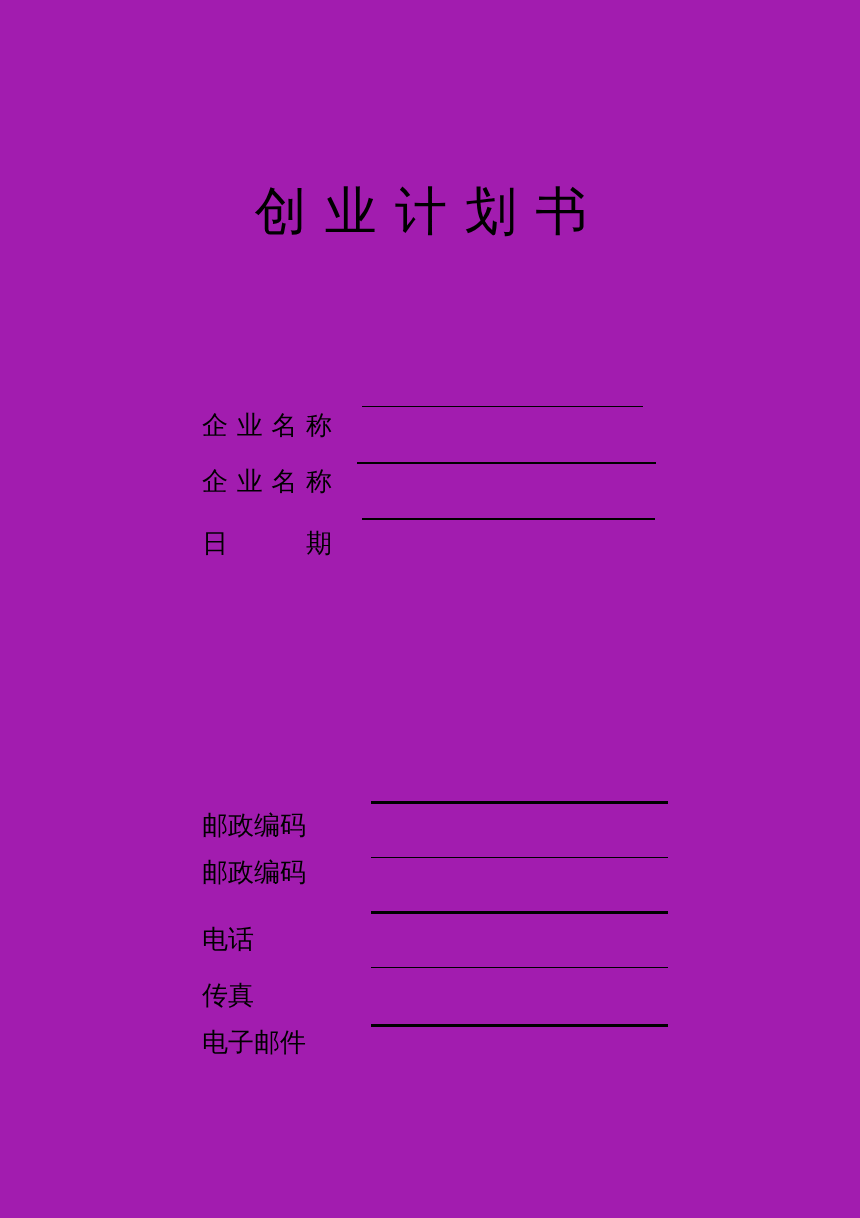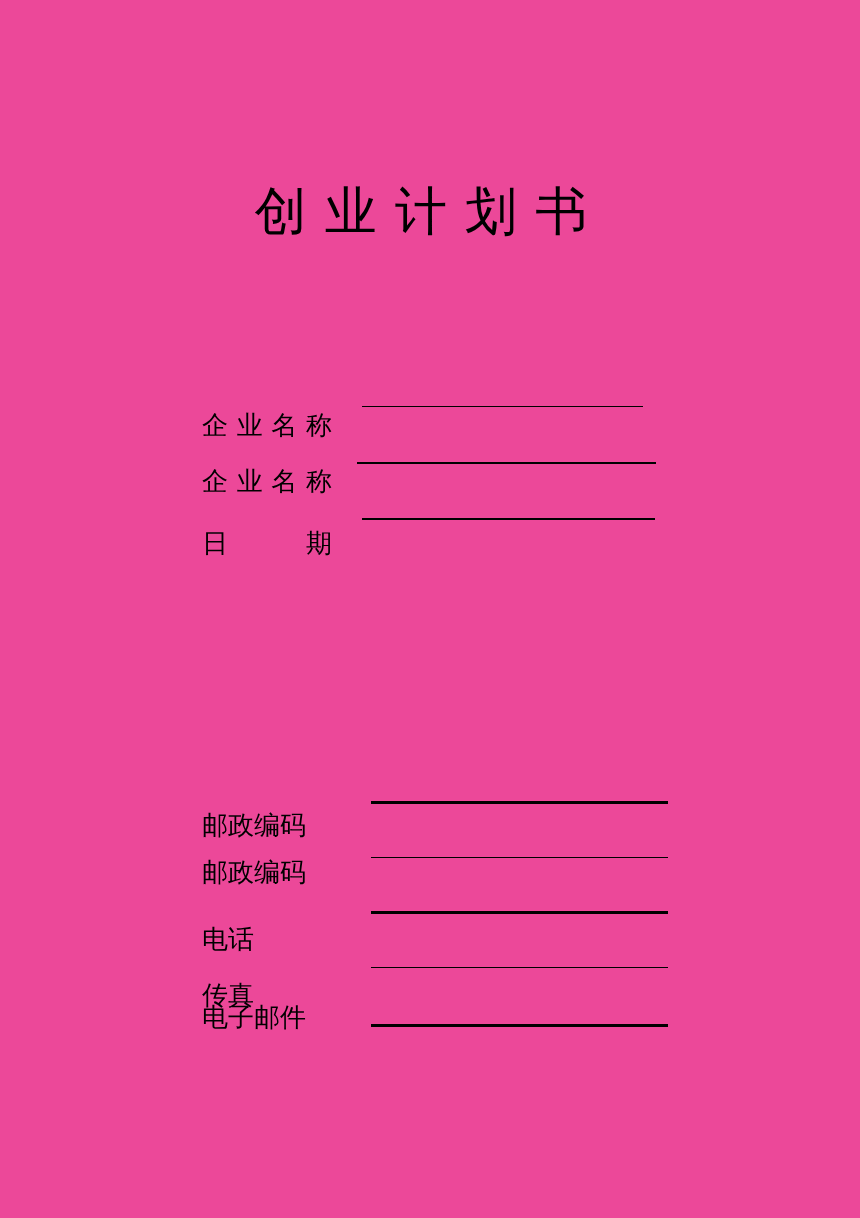--- a/index.html
+++ b/index.html
@@ -1,20 +1,20 @@
 <!DOCTYPE html>
 <html><head>
 <meta charset="utf-8">
 <style>
   html, body { margin: 0; padding: 0; background: #ffffff; }
   .page {
     position: relative;
     width: 860px;
     height: 1218px;
-    background: #ec4899;
+    background: #a21caf;
     color: #000000;
     font-family: "DejaVu Serif", "Liberation Serif", serif;
     overflow: hidden;
   }
   .doc-title {
     position: absolute;
     top: 183px;
     left: 0;
     width: 100%;
     text-align: center;
@@ -55,21 +55,21 @@
   .r3 .blank { top: 518px; left: 362px; width: 293px; border-top-width: 2px; }
   
   .r4 .label { top: 779px; }
   .r4 .blank { top: 801px; left: 371px; width: 297px; border-top-width: 3px; }
   .r5 .label { top: 826px; }
   .r5 .blank { top: 857px; left: 371px; width: 297px; border-top-width: 1.5px; }
   .r6 .label { top: 893px; text-align: right; }
   .r6 .blank { top: 911px; left: 371px; width: 297px; border-top-width: 3px; }
   .r7 .label { top: 949px; }
   .r7 .blank { top: 967px; left: 371px; width: 297px; border-top-width: 1.5px; }
-  .r8 .label { top: 971px; }
+  .r8 .label { top: 996px; }
   .r8 .blank { top: 1024px; left: 371px; width: 297px; border-top-width: 3px; }
 </style>
 </head>
 <body>
 
 <div class="page">
 
   <div class="doc-title">创业计划书</div>
 
   <div class="field-row r1">

